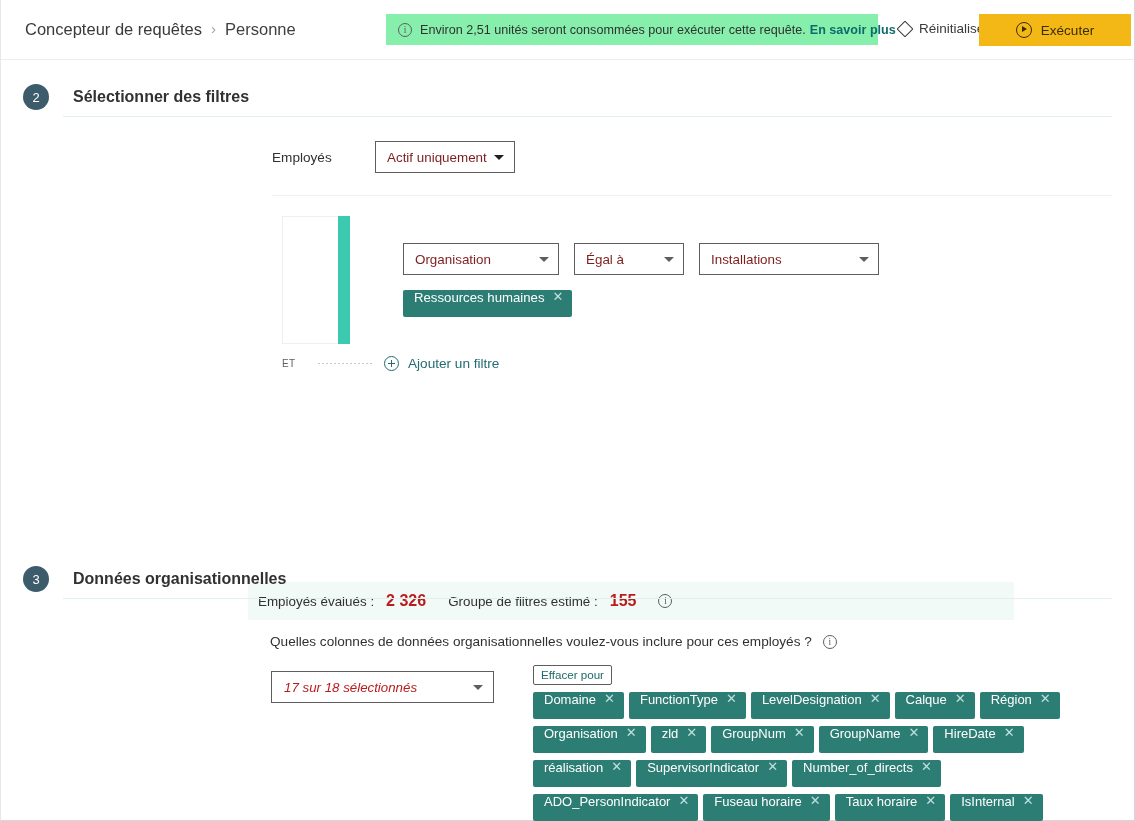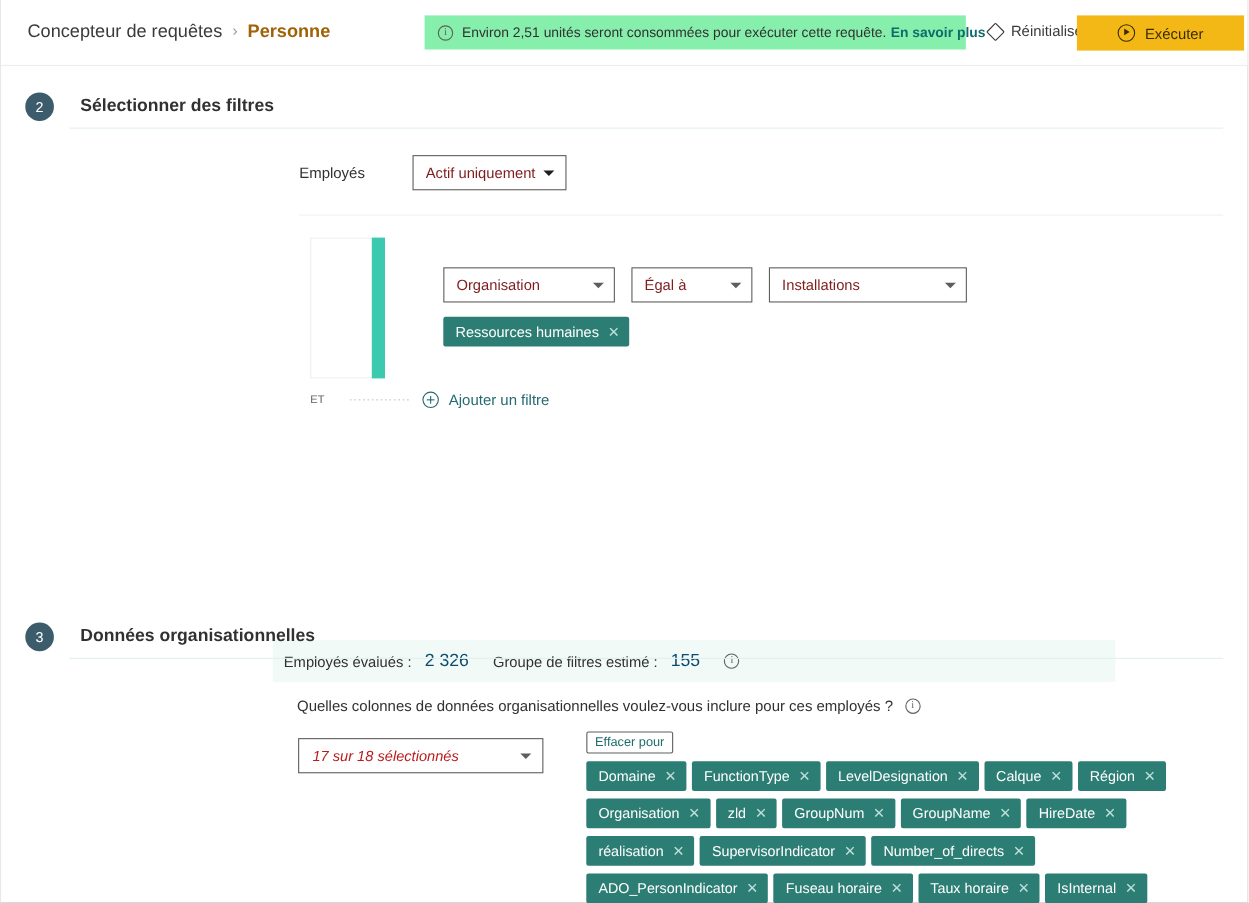--- a/index.html
+++ b/index.html
@@ -33,21 +33,21 @@
     display: flex; align-items: center;
     margin-left: 24px;
     font-size: 16.5px;
     white-space: nowrap;
   }
   .bc-root { color: #3b3a39; font-weight: 400; }
   .bc-sep {
     color: #a19f9d; margin: 0 9px; font-size: 15px;
     display: inline-block; transform: translateY(-1px);
   }
-  .bc-current { color: #a16207; font-weight: 700; text-align: center; }
+  .bc-current { color: #404040; font-weight: 400; text-align: center; }
 
   .infobanner {
     position: absolute;
     left: 385px; top: 14px;
     width: 492px; height: 31px;
     background: #86efac;
     display: flex; align-items: center;
     padding: 0 12px;
     font-size: 12.6px;
     color: #323130;
@@ -198,21 +198,21 @@
     display: flex; gap: 15px;
   }
   .dd-org { width: 156px; }
   .dd-op  { width: 110px; }
   .dd-val { width: 180px; }
 
   .tagrow-filter {
     position: absolute; left: 131px; top: 72px;
   }
   .tag {
-    display: inline-flex; align-items: center;
+    display: inline-flex; 
     height: 25px;
     background: #2c7d74;
     color: #ffffff;
     font-size: 12.7px;
     padding: 0 9px 0 11px;
     border-radius: 2px;
     margin: 0 5px 5px 0;
     white-space: nowrap;
     cursor: default;
   }
@@ -261,21 +261,21 @@
   .summary {
     position: absolute; left: 247px; top: 504px;
     width: 766px; height: 38px;
     background: #f1faf7;
     display: flex; align-items: center;
     padding-left: 10px;
     gap: 9px;
     font-size: 13.4px; color: #323130;
   }
   .summary .num {
-    font-size: 16px; font-weight: 400; color: #0c4a6e;
+    font-size: 16px; font-weight: 700; color: #b91c1c;
     margin: 0 13px 0 3px;
   }
 
   
   .s3-q {
     display: flex; align-items: center; gap: 11px;
     margin: 35px 0 0 269px;
     font-size: 13.6px; color: #323130;
   }
   .s3-controls {

